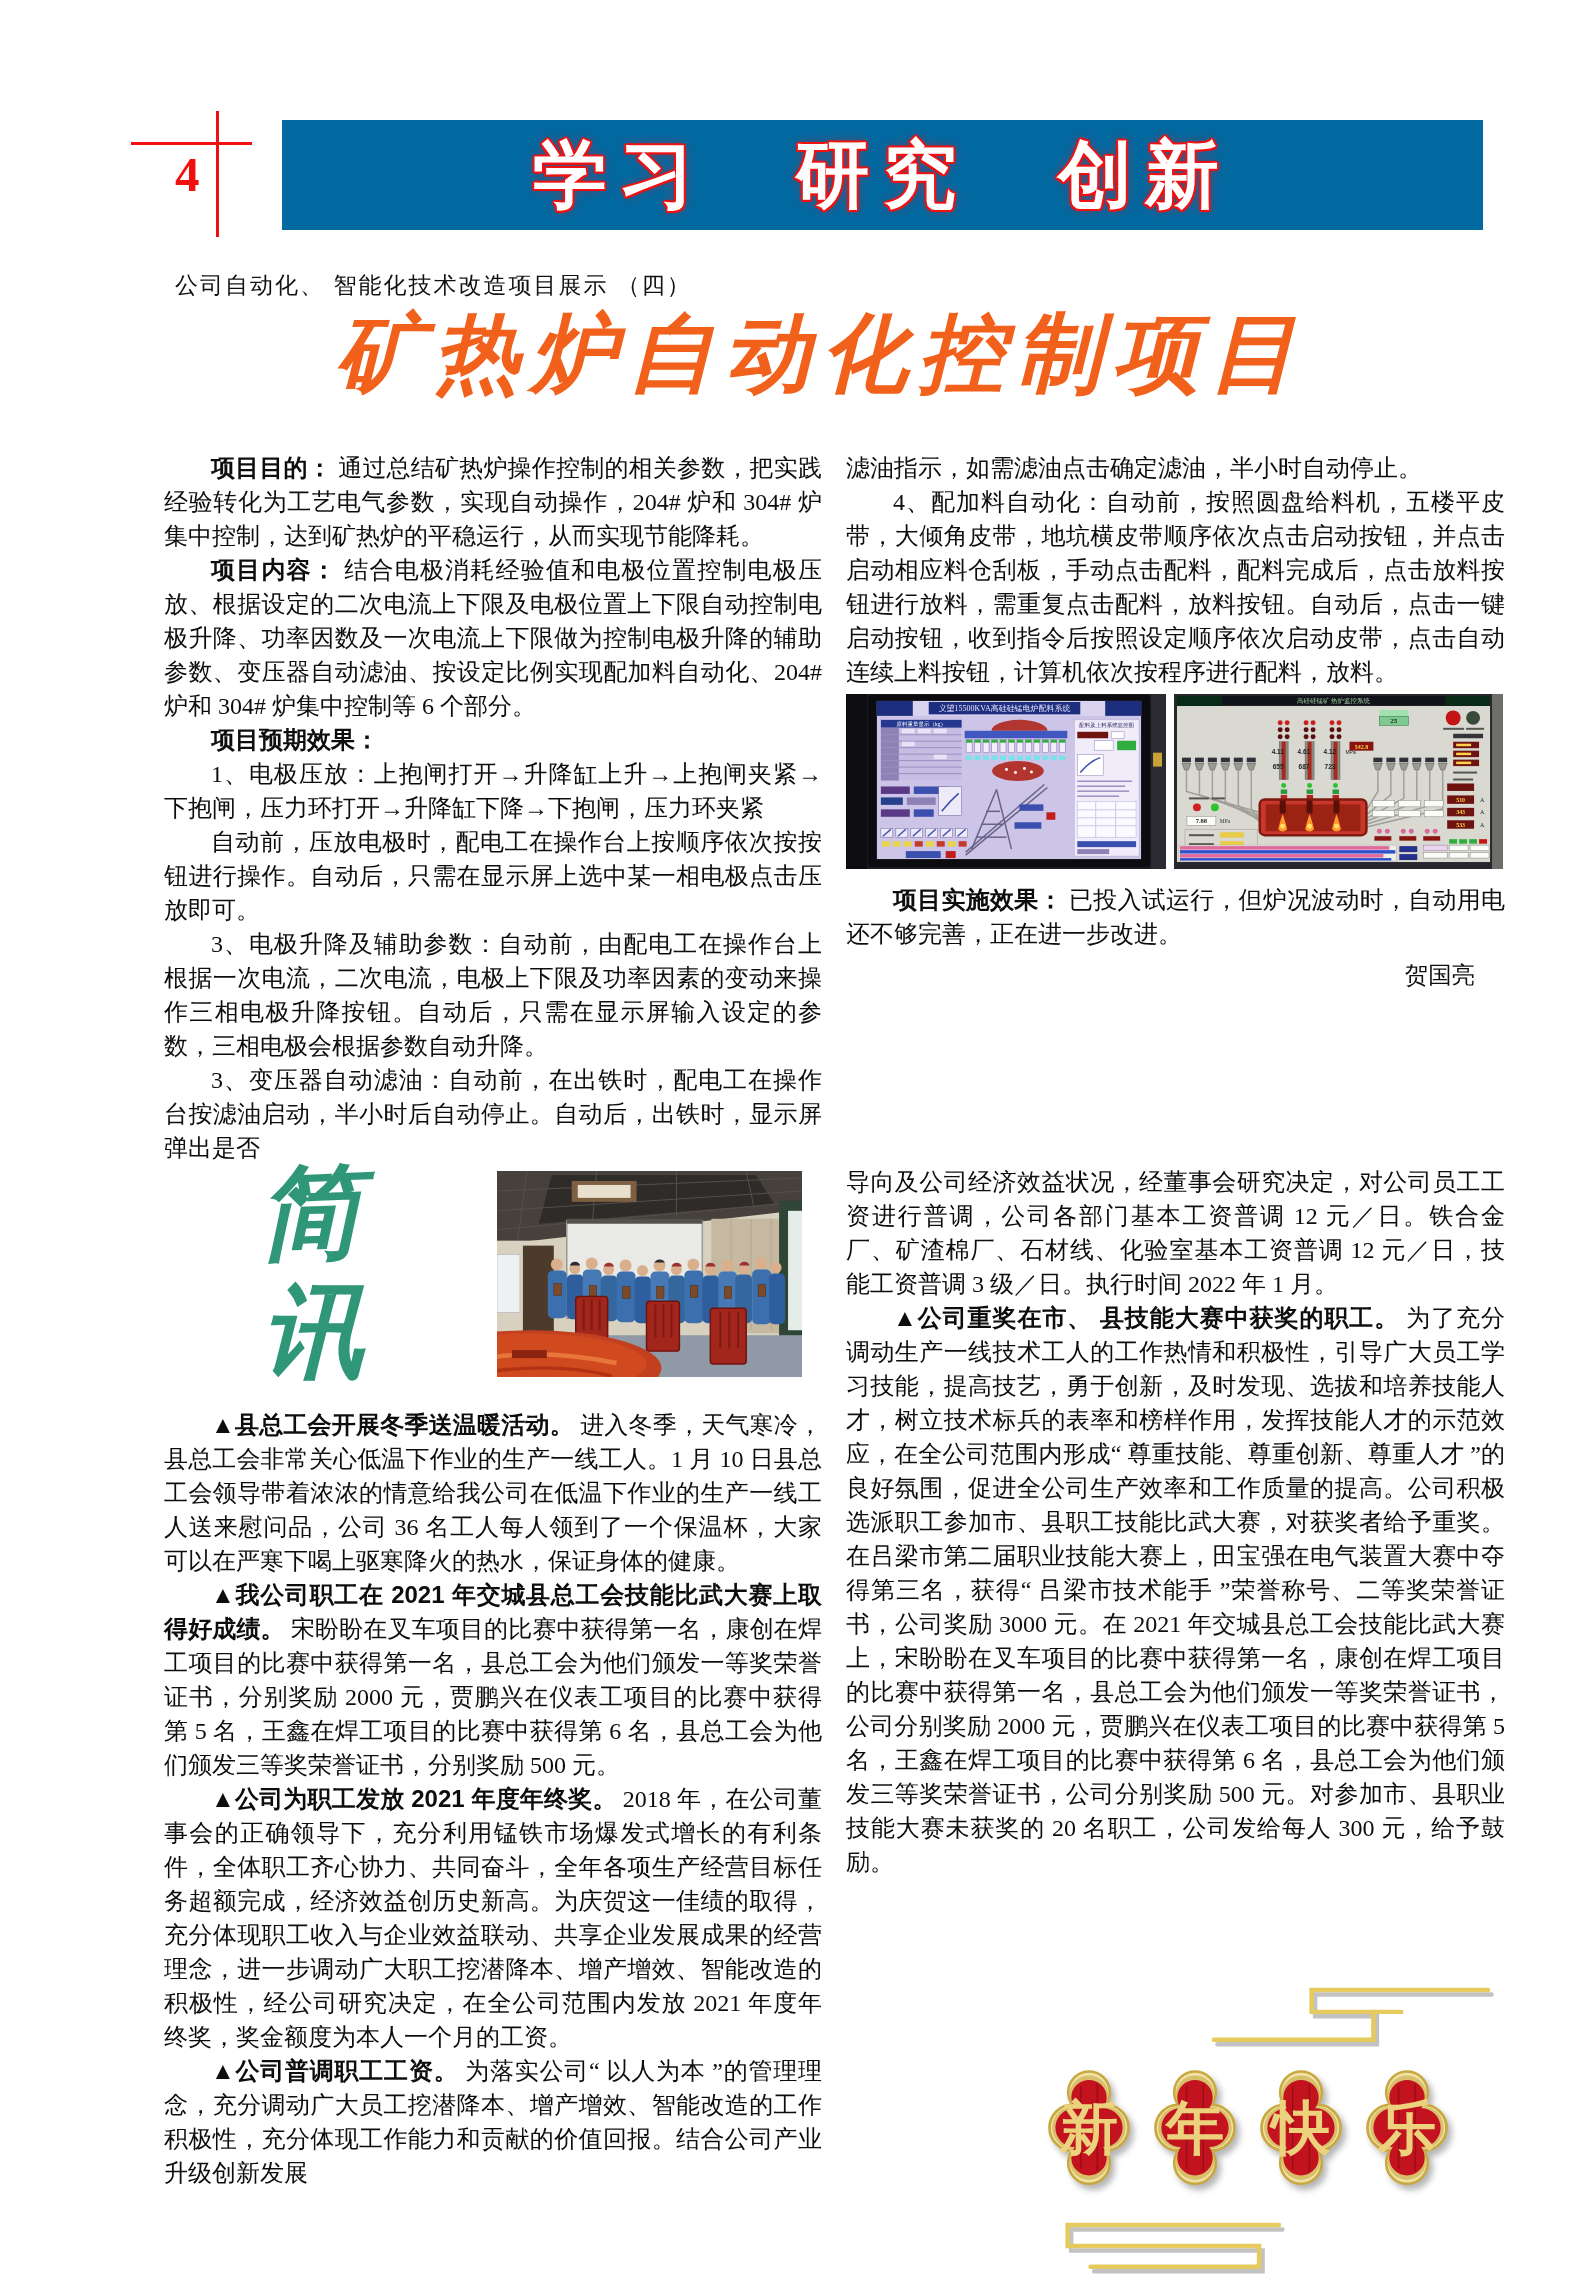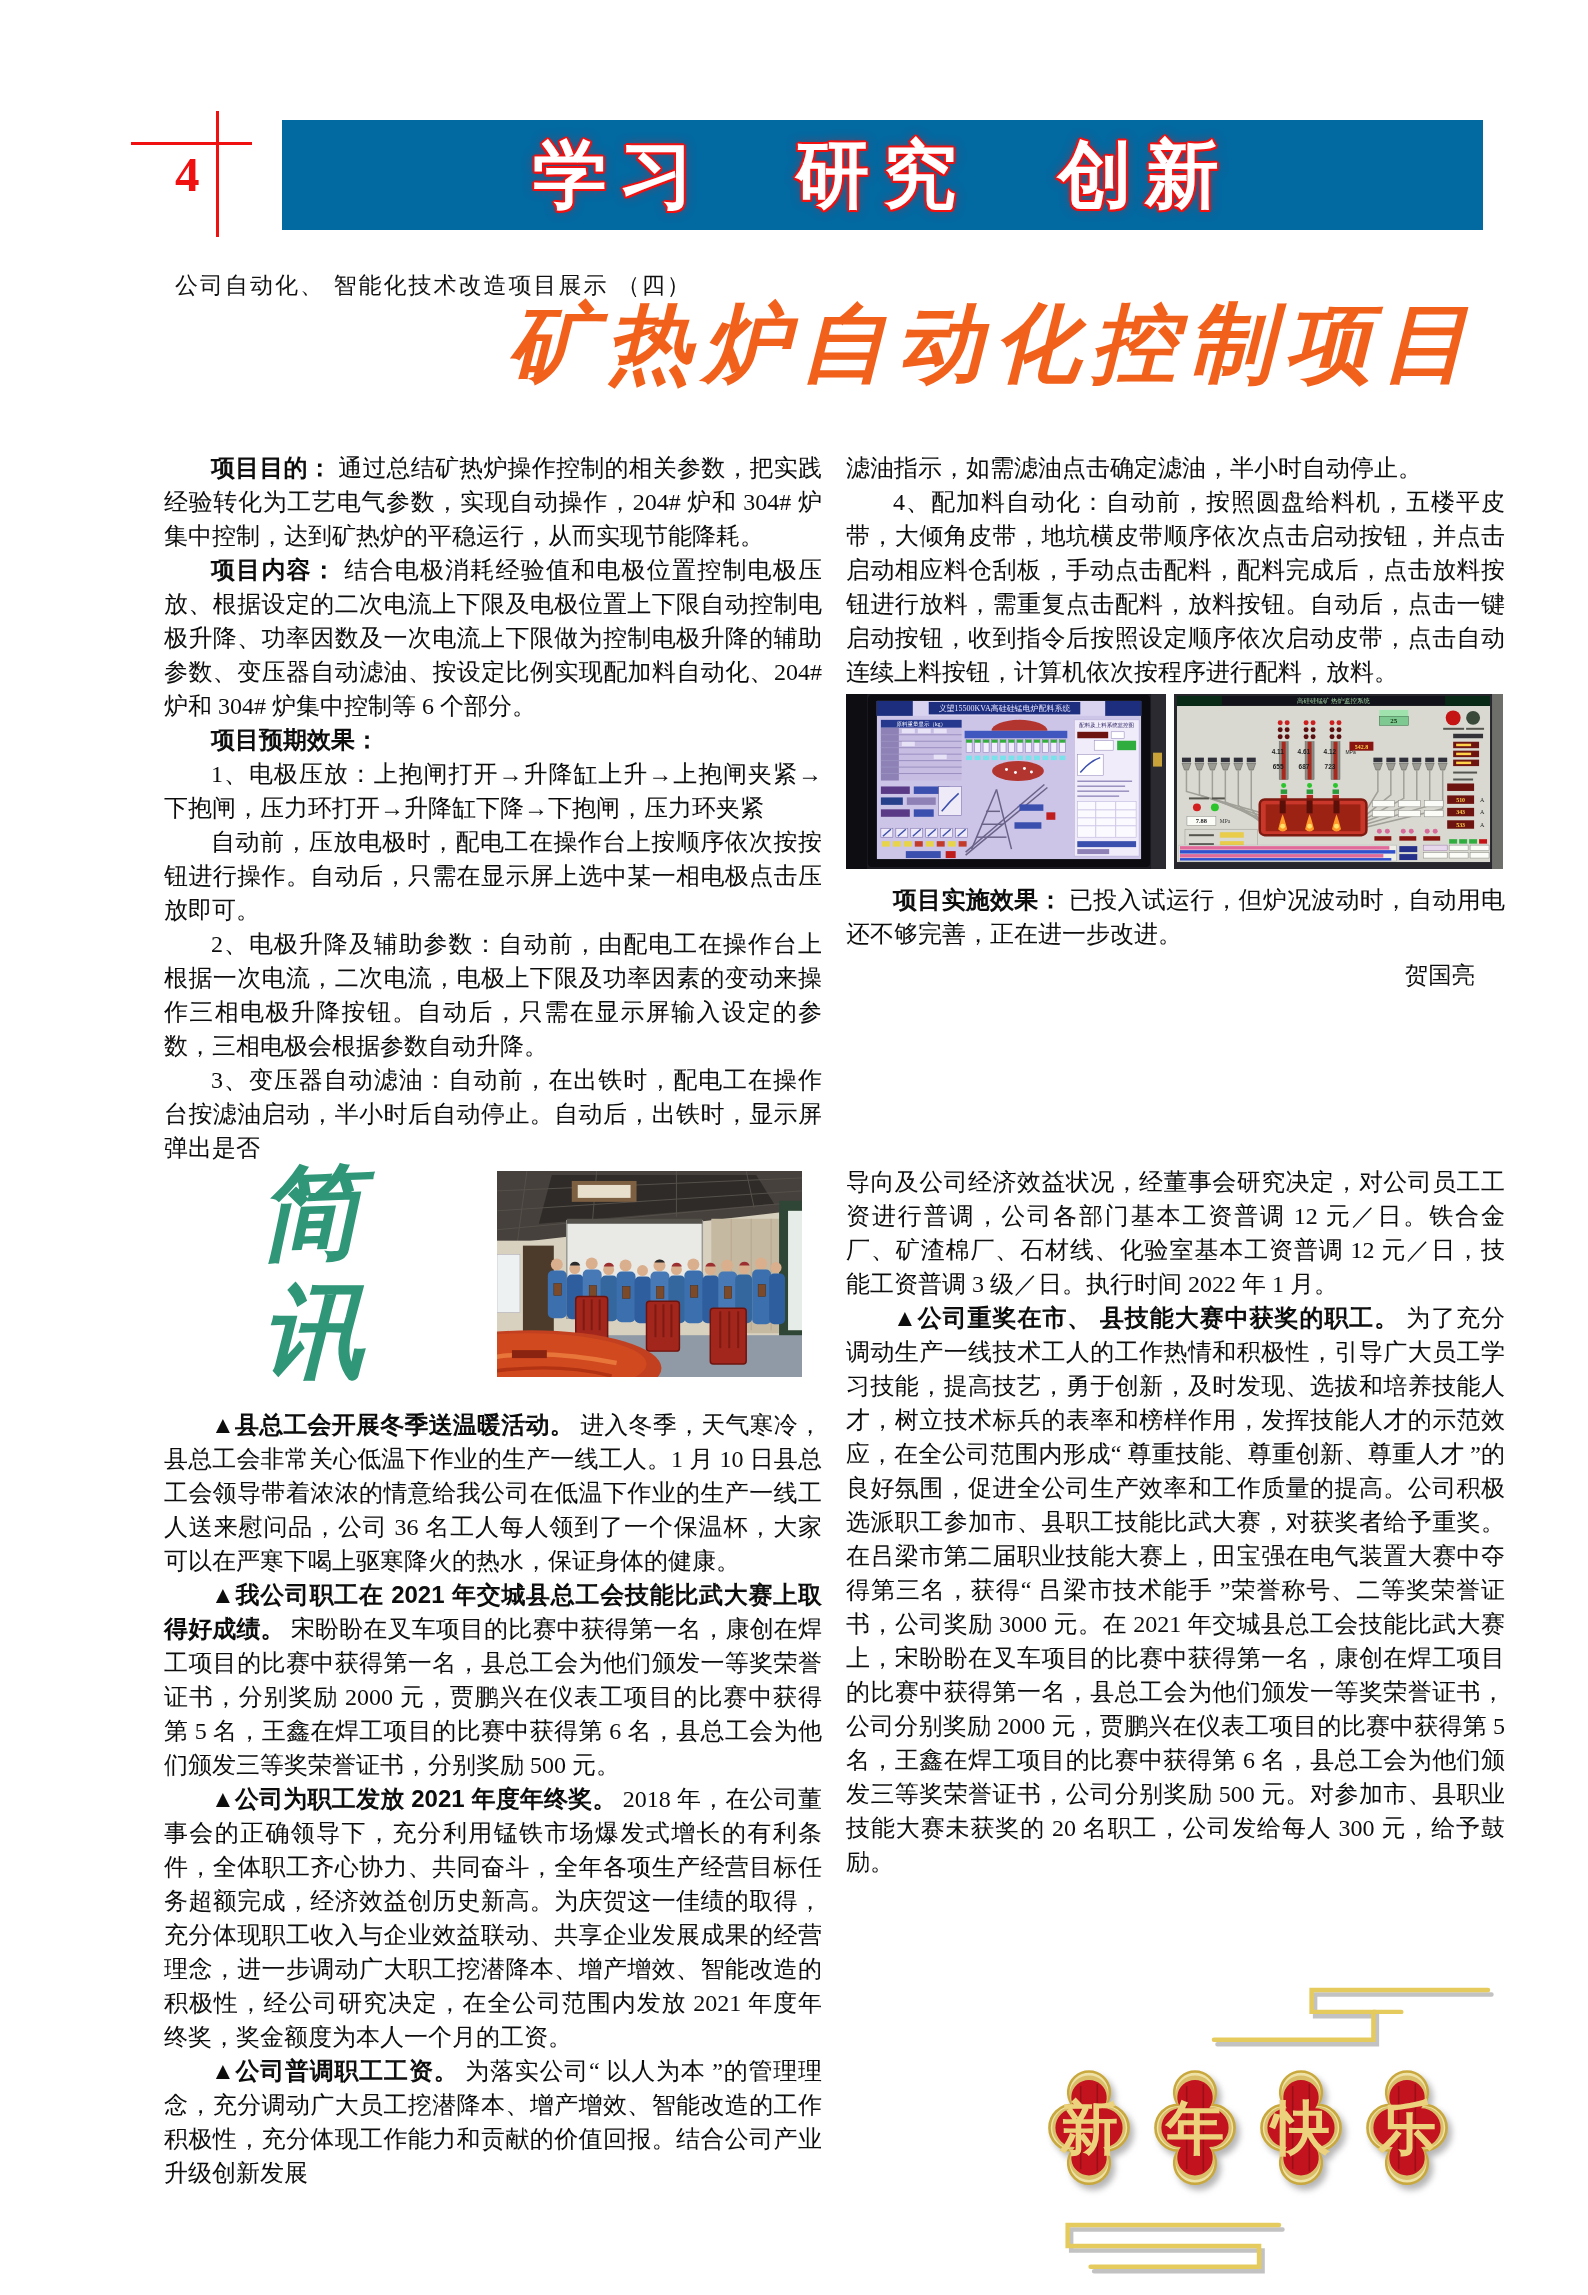--- a/index.html
+++ b/index.html
@@ -17,21 +17,21 @@
             background:#0369a1;display:flex;align-items:center;justify-content:center;}
   #slogan{color:#ffffff;font:bold 74px/1 "Liberation Sans","DejaVu Sans",sans-serif;
           letter-spacing:13px;word-spacing:55px;
           text-shadow:2px 0 0 #f21010,-2px 0 0 #f21010,0 2px 0 #f21010,0 -2px 0 #f21010,
                       1.5px 1.5px 0 #f21010,-1.5px -1.5px 0 #f21010,1.5px -1.5px 0 #f21010,-1.5px 1.5px 0 #f21010,
                       0 0 11px rgba(240,16,16,.55);}
 
   #kicker{position:absolute;left:175px;top:272px;color:#111;
           font:23px/1.2 "Liberation Sans","DejaVu Sans",sans-serif;letter-spacing:2px;}
 
-  #main-title{position:absolute;left:164px;top:293px;width:1315px;text-align:right;
+  #main-title{position:absolute;left:164px;top:303px;width:1315px;text-align:center;
               color:#f2611c;font:bold italic 86px/1.2 "Liberation Serif","DejaVu Serif",serif;
               letter-spacing:11px;white-space:nowrap;}
 
   
   .col{position:absolute;color:#0d0d0d;}
   .col p{margin:0;font-size:24px;line-height:34px;text-align:justify;}
   .col p.ind{text-indent:47px;}
   .lead{font-family:"Liberation Sans","DejaVu Sans",sans-serif;font-weight:700;}
   #col-lt{left:164px;top:451px;width:658px;}
   #col-rt{left:846px;top:451px;width:659px;}
@@ -76,21 +76,21 @@
 
 <div id="kicker">公司自动化、 智能化技术改造项目展示 （四）</div>
 <div id="main-title">矿热炉自动化控制项目</div>
 
 <div id="col-lt" class="col">
   <p class="ind"><span class="lead">项目目的：</span> <span>通过总结矿热炉操作控制的相关参数，把实践经验转化为工艺电气参数，实现自动操作，204# 炉和 304# 炉集中控制，达到矿热炉的平稳运行，从而实现节能降耗。</span></p>
   <p class="ind"><span class="lead">项目内容：</span> <span>结合电极消耗经验值和电极位置控制电极压放、根据设定的二次电流上下限及电极位置上下限自动控制电极升降、功率因数及一次电流上下限做为控制电极升降的辅助参数、变压器自动滤油、按设定比例实现配加料自动化、204# 炉和 304# 炉集中控制等 6 个部分。</span></p>
   <p class="ind"><span class="lead">项目预期效果：</span></p>
   <p class="ind"><span>1、电极压放：上抱闸打开→升降缸上升→上抱闸夹紧→下抱闸，压力环打开→升降缸下降→下抱闸，压力环夹紧</span></p>
   <p class="ind"><span>自动前，压放电极时，配电工在操作台上按顺序依次按按钮进行操作。自动后，只需在显示屏上选中某一相电极点击压放即可。</span></p>
-  <p class="ind"><span>2、电极升降及辅助参数：自动前，由配电工在操作台上根据一次电流，二次电流，电极上下限及功率因素的变动来操作三相电极升降按钮。自动后，只需在显示屏输入设定的参数，三相电极会根据参数自动升降。</span></p>
+  <p class="ind"><span>3、电极升降及辅助参数：自动前，由配电工在操作台上根据一次电流，二次电流，电极上下限及功率因素的变动来操作三相电极升降按钮。自动后，只需在显示屏输入设定的参数，三相电极会根据参数自动升降。</span></p>
   <p class="ind"><span>3、变压器自动滤油：自动前，在出铁时，配电工在操作台按滤油启动，半小时后自动停止。自动后，出铁时，显示屏弹出是否</span></p>
 </div>
 
 <div id="col-rt" class="col">
   <p><span>滤油指示，如需滤油点击确定滤油，半小时自动停止。</span></p>
   <p class="ind"><span>4、配加料自动化：自动前，按照圆盘给料机，五楼平皮带，大倾角皮带，地坑横皮带顺序依次点击启动按钮，并点击启动相应料仓刮板，手动点击配料，配料完成后，点击放料按钮进行放料，需重复点击配料，放料按钮。自动后，点击一键启动按钮，收到指令后按照设定顺序依次启动皮带，点击自动连续上料按钮，计算机依次按程序进行配料，放料。</span></p>
 </div>
 
 <div id="shot-left" class="shot abs">
 <svg viewBox="0 0 642 352" preserveAspectRatio="none">

